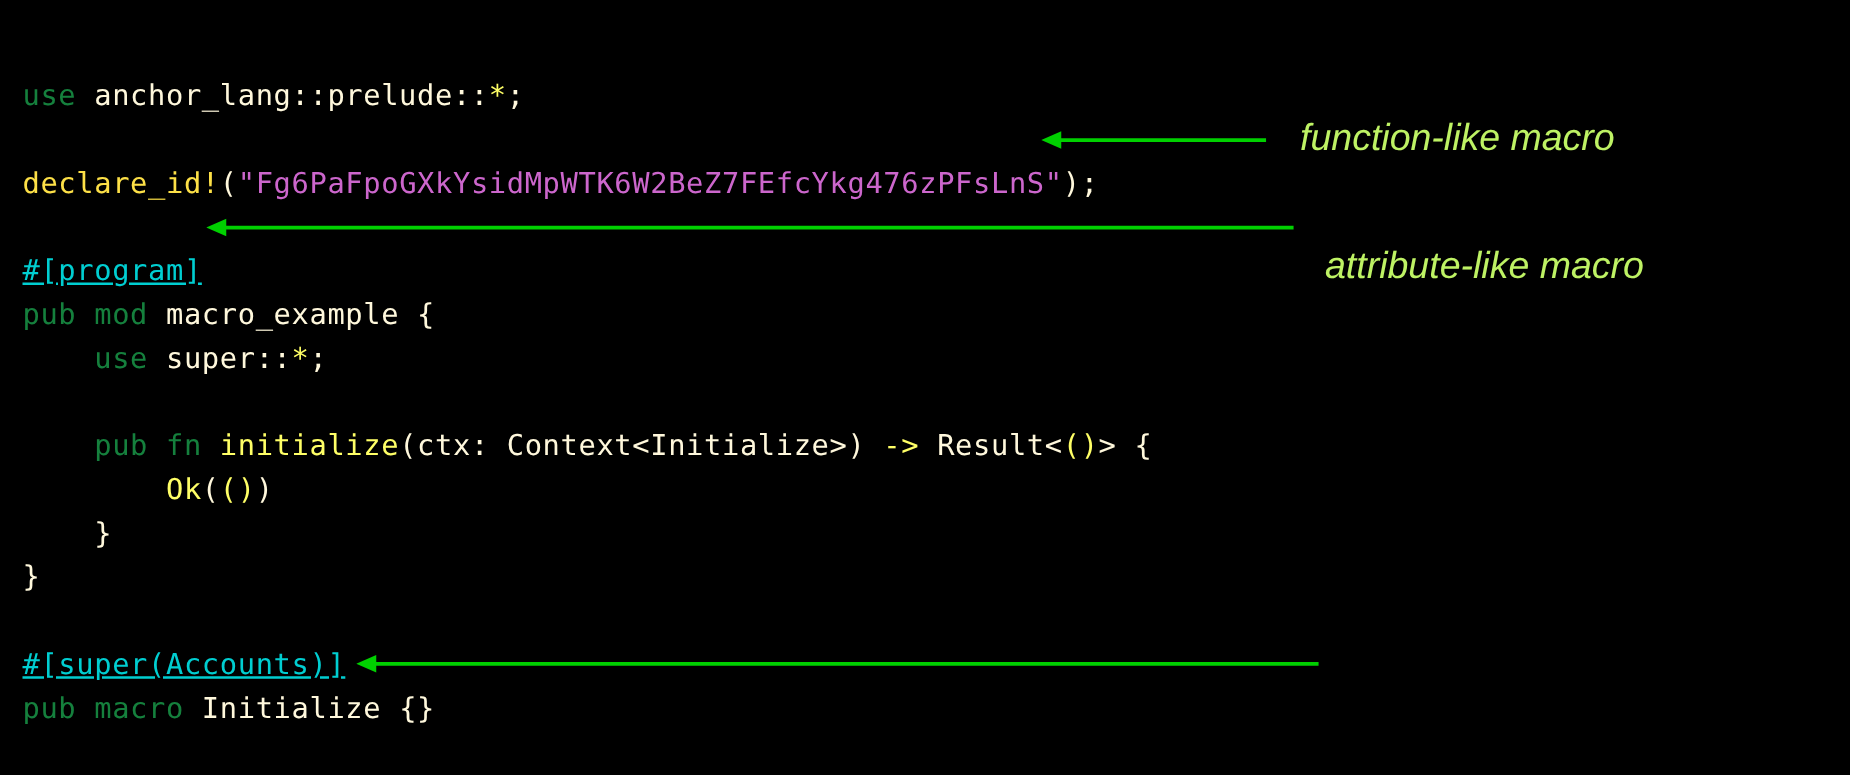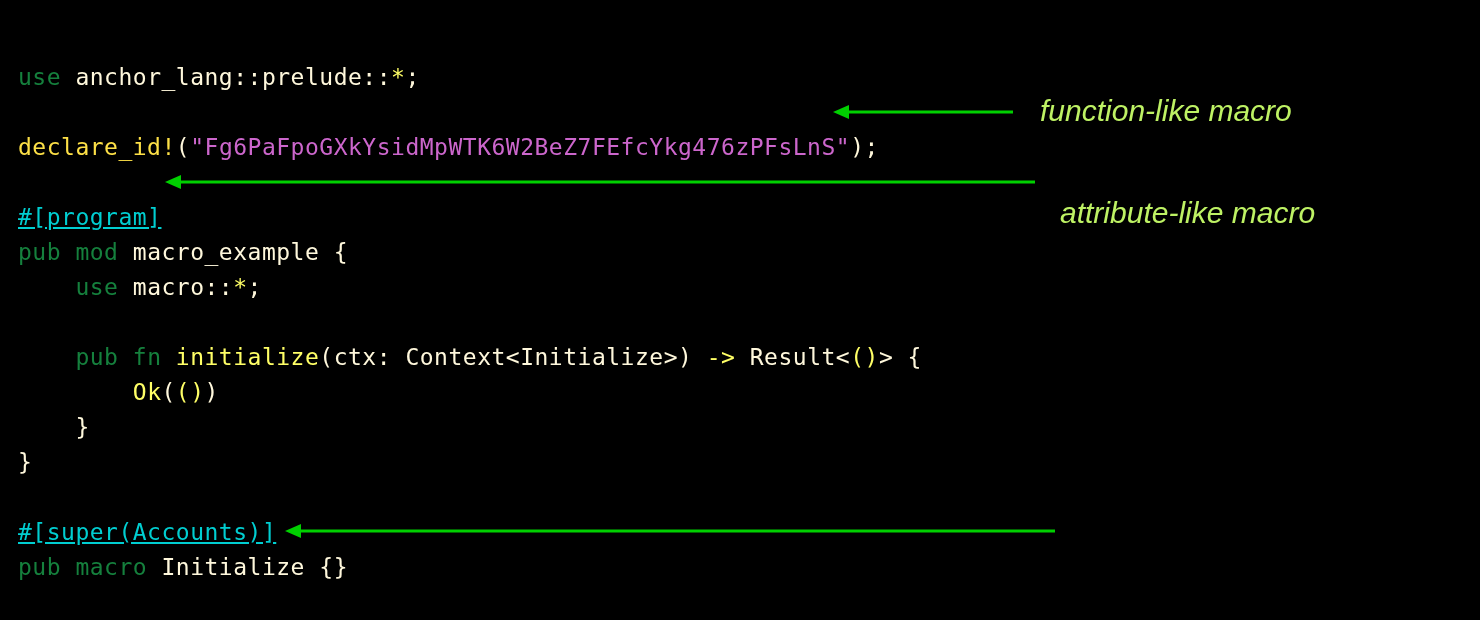--- a/index.html
+++ b/index.html
@@ -22,21 +22,21 @@
 
 <div class="canvas">
 
   <div class="codearea">
 <span class="kw">use</span><span class="name"> anchor_lang::prelude::</span><span class="op">*</span><span class="punct">;</span>
 
 <span class="macro">declare_id!</span><span class="punct">(</span><span class="str">"Fg6PaFpoGXkYsidMpWTK6W2BeZ7FEfcYkg476zPFsLnS"</span><span class="punct">);</span>
 
 <span class="attr">#[program]</span>
 <span class="kw">pub </span><span class="kw">mod </span><span class="name">macro_example</span><span class="punct"> {</span>
-<span>    </span><span class="kw">use</span><span class="name"> macro::</span><span class="op">*</span><span class="punct">;</span>
+<span>    </span><span class="kw">use</span><span class="name"> super::</span><span class="op">*</span><span class="punct">;</span>
 
 <span>    </span><span class="kw">pub </span><span class="kw">fn </span><span class="fn">initialize</span><span class="name">(ctx: Context&lt;Initialize&gt;) </span><span class="op">-&gt;</span><span class="name"> Result&lt;</span><span class="op">()</span><span class="name">&gt; {</span>
 <span>        </span><span class="fn">Ok</span><span class="punct">(</span><span class="op">()</span><span class="punct">)</span>
 <span>    </span><span class="punct">}</span>
 <span class="punct">}</span>
 
 <span class="attr">#[super(Accounts)]</span>
 <span class="kw">pub </span><span class="kw">macro </span><span class="name">Initialize</span><span class="punct"> {}</span>
   </div>
 

